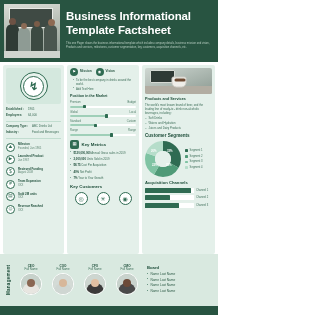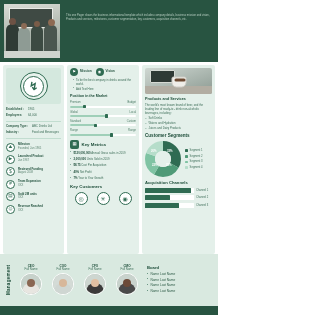--- a/index.html
+++ b/index.html
@@ -175,20 +175,21 @@
     <div class="hdr-photo">
       <div class="ph-wall"></div>
       <div class="ph-board"></div>
       <div class="p1"></div>
         <div class="p2"></div>
         <div class="p3"></div>
         <div class="p4"></div>
       <div class="desk"></div>
     </div>
     <div class="hdr-text">
+      <div class="hdr-title">Business Informational Template Factsheet</div>
       <div class="hdr-sub">This one Pager  shows the business informational template which includes company details, business mission and vision, Products and services, milestones, customer segmentation, key customers, acquisition channels, etc.</div>
     </div>
   </div>
 
   <div class="body">
     <div class="cols">
 
       <div class="col col-a">
         <div class="logo-box">
           <div class="logo-ring">

